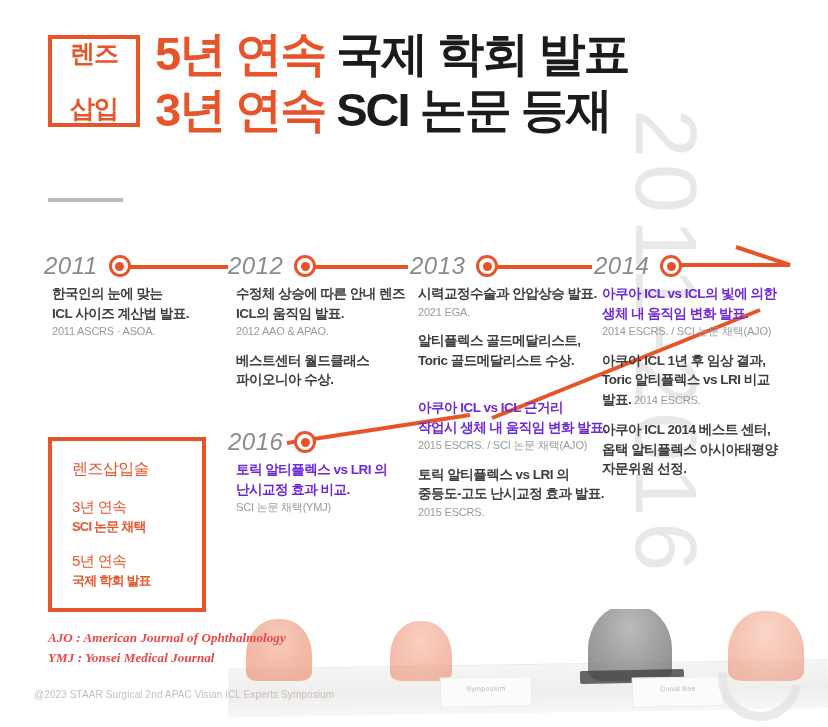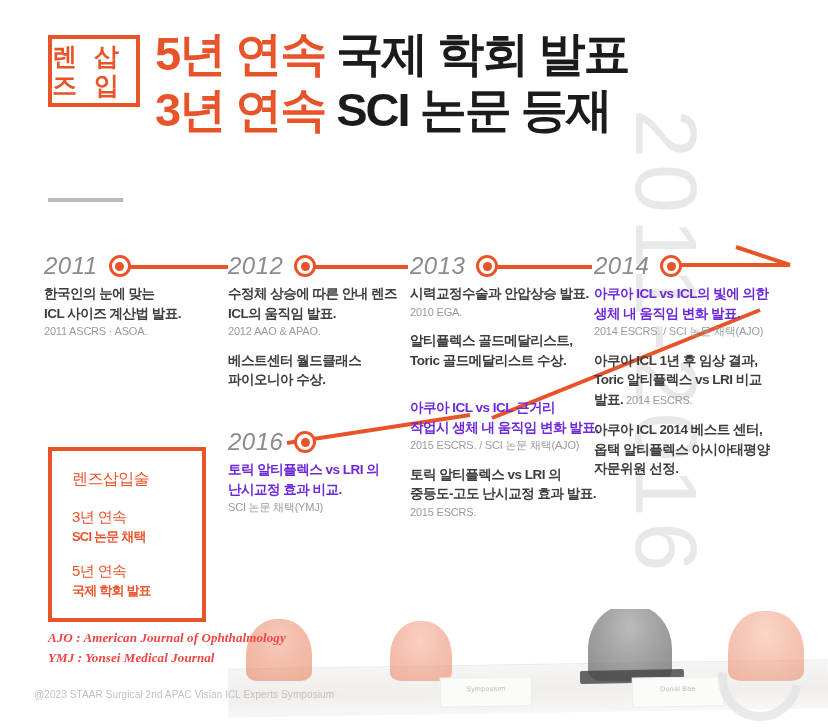--- a/index.html
+++ b/index.html
@@ -130,25 +130,25 @@
     position: absolute;
     left: 0; top: 0;
     width: 828px;
     z-index: 3;
   }
   .badge {
     position: absolute;
     left: 48px;
     top: 35px;
     width: 92px;
-    height: 72px;
+    height: 92px;
     border: 4px solid #e8542a;
     box-sizing: border-box;
     display: flex;
-    flex-direction: row;
+    flex-direction: column;
     align-items: center;
     justify-content: space-between;
     color: #e8542a;
     font-size: 25px;
     font-weight: 700;
     line-height: 1.16;
     letter-spacing: -1px;
   }
   .headline {
     position: absolute;
@@ -206,21 +206,21 @@
   }
   .dot::after {
     content: "";
     position: absolute;
     left: 50%; top: 50%;
     width: 9px; height: 9px;
     margin: -4.5px 0 0 -4.5px;
     border-radius: 50%;
     background: #e8542a;
   }
-  .blk { margin-bottom: 11px; }
+  .blk { margin-bottom: 11px; margin-left: 8px; }
   .blk:last-child { margin-bottom: 0; }
   .t-main {
     font-size: 13.5px;
     font-weight: 700;
     color: #3d3d3d;
     line-height: 1.45;
     letter-spacing: -.5px;
   }
   .t-main.hi { color: #6d28d9; }
   .t-sub {
@@ -234,21 +234,21 @@
     font-size: 11px;
     font-weight: 400;
     color: #9a9a9a;
     letter-spacing: -.2px;
   }
 
   
   .summary {
     position: absolute;
     left: 48px;
-    top: 447px;
+    top: 437px;
     width: 158px;
     box-sizing: border-box;
     border: 4px solid #e8542a;
     padding: 18px 0 18px 20px;
     background: #ffffff;
     z-index: 4;
   }
   .sum-title {
     font-size: 16px;
     color: #e8542a;
@@ -377,21 +377,21 @@
       </div>
     </div>
 
     <div class="entry" style="left:410px; top:252px; width:190px;">
       <div class="entry-head">
         <span class="year">2013</span>
         <span class="dot"></span>
       </div>
       <div class="blk">
         <div class="t-main" style="white-space:pre-line;">시력교정수술과 안압상승 발표.</div>
-        <div class="t-sub">2010 EGA.</div>
+        <div class="t-sub">2021 EGA.</div>
       </div>
       <div class="blk">
         <div class="t-main" style="white-space:pre-line;">알티플렉스 골드메달리스트,
 Toric 골드메달리스트 수상.</div>
       </div>
     </div>
 
     <div class="entry" style="left:594px; top:252px; width:196px;">
       <div class="entry-head">
         <span class="year">2014</span>

